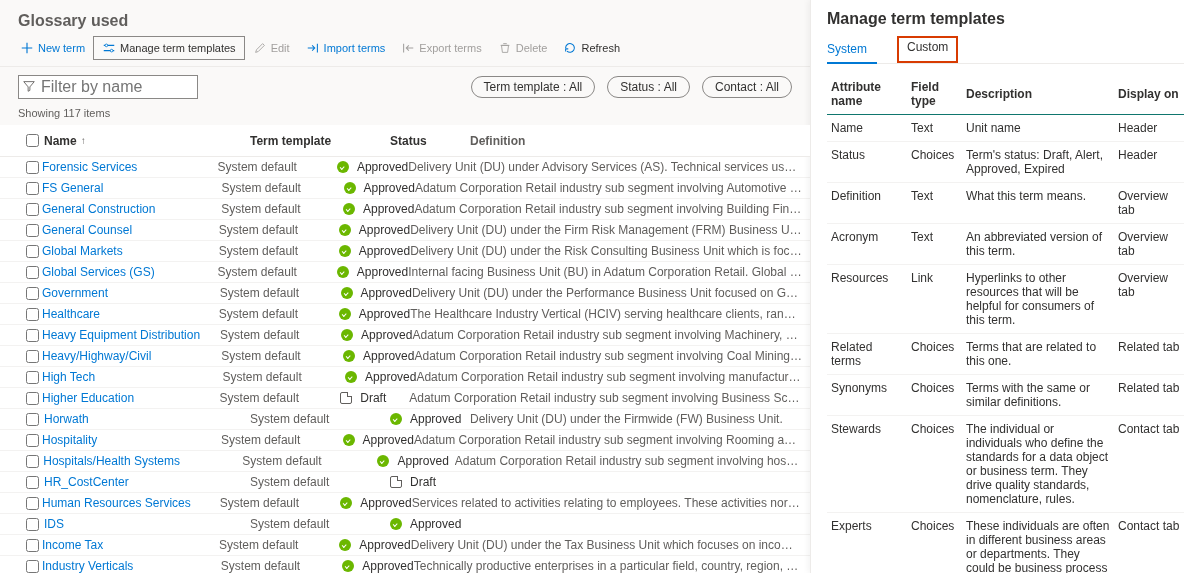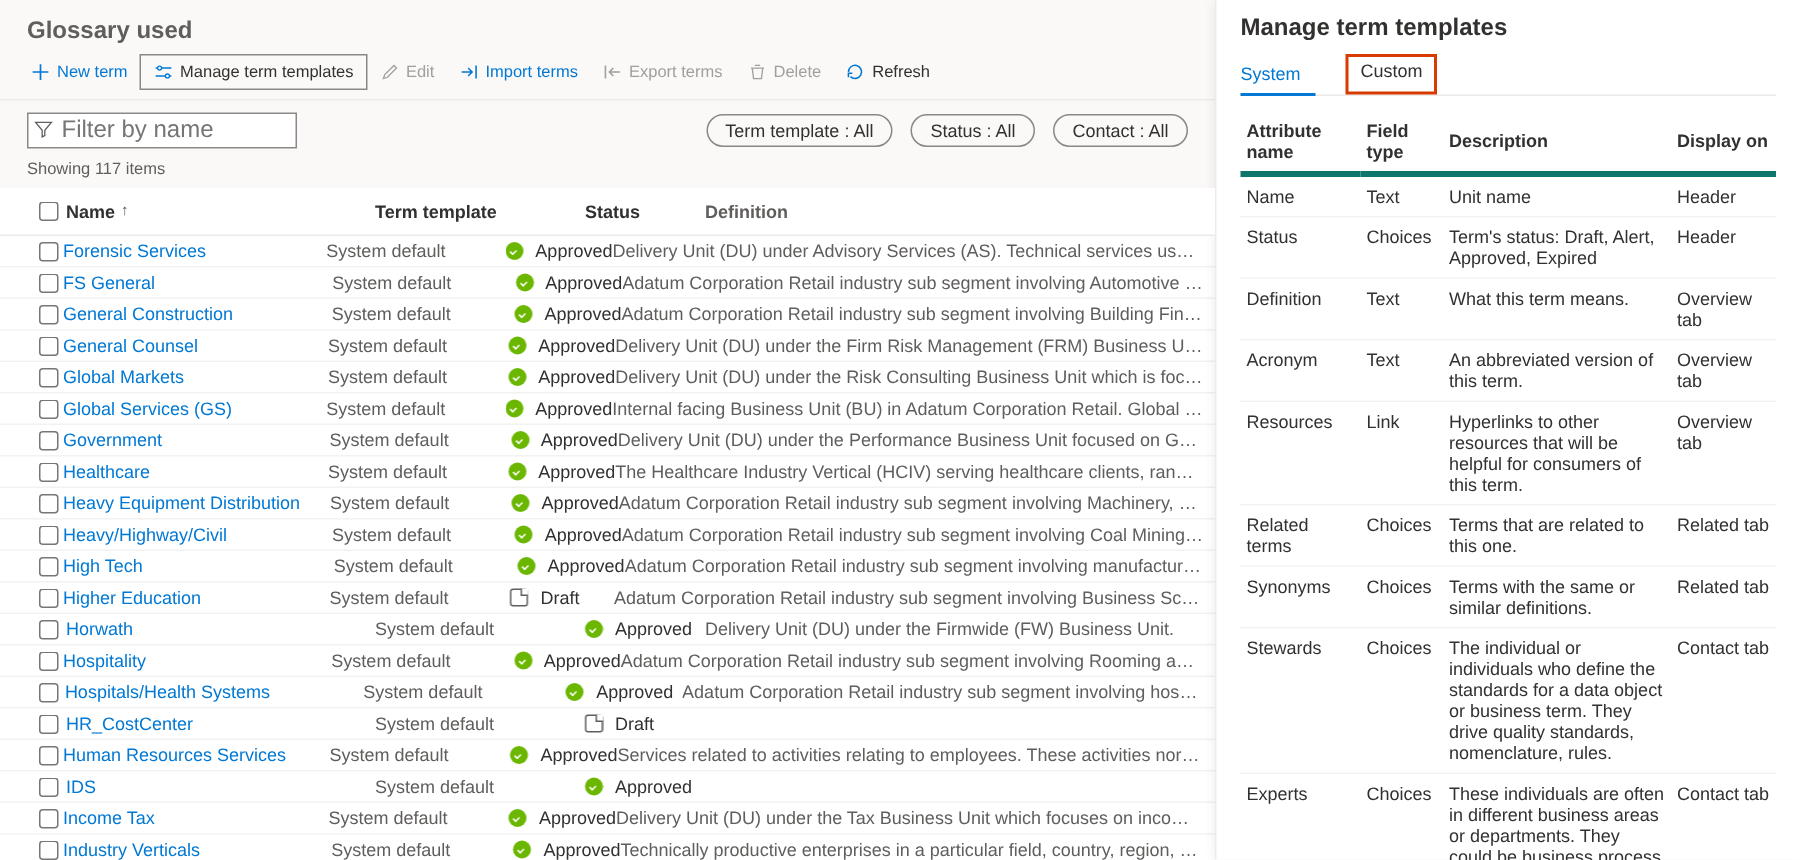--- a/index.html
+++ b/index.html
@@ -40,21 +40,21 @@
   .sort-arrow { font-size:10px; color:#605e5c; }
 
   
   .panel { width:390px; flex:0 0 390px; background:#fff; border-left:1px solid #edebe9; padding:10px 16px 8px 16px; display:flex; flex-direction:column; box-shadow:-2px 0 6px rgba(0,0,0,.05);}
   .panel-title { font-size:16px; font-weight:600; margin-bottom:8px; }
   .tabs { display:flex; gap:0; border-bottom:1px solid #edebe9; }
   .tab { padding:6px 10px 6px 0; margin-right:20px; cursor:pointer; color:#323130; }
   .tab.active { color:#0078d4; border-bottom:2px solid #0078d4; margin-bottom:-1px; }
   .tab.hl { border:2px solid #d83b01; padding:2px 8px; }
   .attr-table { margin-top:10px; width:100%; border-collapse:collapse; font-size:12px; }
-  .attr-table th { text-align:left; font-weight:600; padding:6px 4px; color:#323130; border-bottom:4px solid #0f766e; }
+  .attr-table th { text-align:left; font-weight:600; padding:6px 4px; color:#323130; border-bottom:1px solid #0f766e; }
   .attr-table td { padding:6px 4px; vertical-align:top; color:#323130; border-bottom:1px solid #f3f2f1; }
   .attr-table td.desc { color:#323130; }
 
   svg { display:block; }
 </style>
 </head>
 <body>
 
 <div class="app">
   <div class="main">

